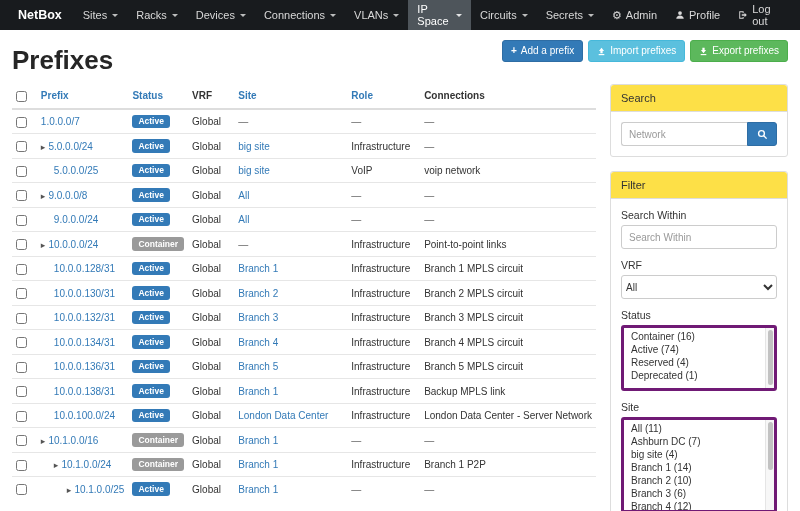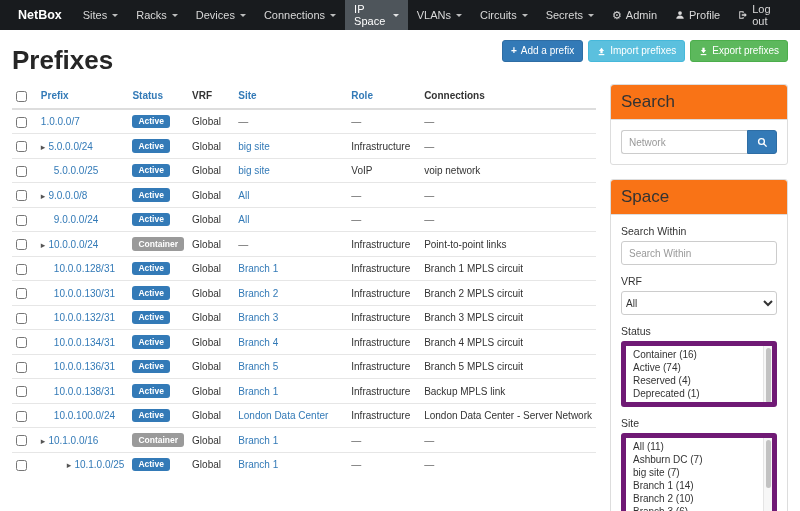--- a/index.html
+++ b/index.html
@@ -47,31 +47,31 @@
   .cb-cell { width:26px; }
   input[type=checkbox] { width:11px; height:11px; margin:0; vertical-align:middle; cursor:pointer; }
   .label { display:inline-block; font-size:8.5px; font-weight:bold; color:#fff; padding:2.5px 6px; border-radius:3px; line-height:1; }
   .label-active { background:#337ab7; }
   .label-container { background:#9a9a9a; }
   .caret-icon { color:#555; font-size:9px; margin-right:3px; cursor:pointer; }
   .muted-dash { color:#666; }
 
   
   .panel { border:1px solid #ddd; border-radius:3px; margin-bottom:14px; background:#fff; }
-  .panel-heading { background:#f97316; padding:7px 10px; font-size:17px; color:#333; border-bottom:1px solid #ddd; border-radius:3px 3px 0 0; }
+  .panel-heading { background:#fde047; padding:7px 10px; font-size:11px; color:#333; border-bottom:1px solid #ddd; border-radius:3px 3px 0 0; }
   .panel-body { padding:10px; }
   .input-group { display:flex; }
   .input-group input { flex:1; min-width:0; height:24px; border:1px solid #ccc; border-right:none; border-radius:3px 0 0 3px; padding:0 7px; font-size:10px; font-family:inherit; color:#333; outline:none; }
   .input-group button { width:30px; height:24px; background:#337ab7; border:1px solid #2e6da4; border-radius:0 3px 3px 0; display:flex; align-items:center; justify-content:center; cursor:pointer; }
   input::placeholder { color:#999; }
   .form-label { font-size:10.5px; margin:10px 0 4px; color:#333; }
   .form-label.first { margin-top:0; }
   .text-input { width:100%; height:24px; border:1px solid #ccc; border-radius:3px; padding:0 7px; font-size:10px; font-family:inherit; color:#333; outline:none; }
   select.form-select { width:100%; height:24px; border:1px solid #ccc; border-radius:3px; font-size:10px; font-family:inherit; background:#fff; color:#333; }
-  .listbox { position:relative; border:5px solid #701a75; border-radius:3px; overflow:hidden; background:#fff; }
+  .listbox { position:relative; border:3px solid #701a75; border-radius:3px; overflow:hidden; background:#fff; }
   .listbox .options { padding:2px 0; }
   .listbox .option { font-size:10px; line-height:13px; padding:0 14px 0 7px; white-space:nowrap; overflow:hidden; cursor:pointer; }
   .lb-status { height:66px; }
   .lb-site { height:96px; }
   .scrollbar { position:absolute; top:0; right:0; bottom:0; width:9px; background:#f7f7f7; border-left:1px solid #e5e5e5; }
   .scroll-thumb { position:absolute; left:1.5px; width:5.5px; background:#c2c2c2; border-radius:3px; }
 </style>
 </head>
 <body>
 
@@ -87,26 +87,26 @@
         <b class="caret"></b>
       </a>
       <a class="nav-item">
         <span>Devices</span>
         <b class="caret"></b>
       </a>
       <a class="nav-item">
         <span>Connections</span>
         <b class="caret"></b>
       </a>
+      <a class="nav-item">
+        <span>VLANs</span>
+        <b class="caret"></b>
+      </a>
       <a class="nav-item active">
         <span>IP Space</span>
-        <b class="caret"></b>
-      </a>
-      <a class="nav-item">
-        <span>VLANs</span>
         <b class="caret"></b>
       </a>
       <a class="nav-item">
         <span>Circuits</span>
         <b class="caret"></b>
       </a>
       <a class="nav-item">
         <span>Secrets</span>
         <b class="caret"></b>
       </a>
@@ -315,20 +315,29 @@
               <td class="cb-cell"><input type="checkbox" style=""></td>
               <td style="padding-left: 4px;"><span class="caret-icon">▸</span><a>10.1.0.0/16</a></td>
               <td><span class="label label-container">Container</span></td>
               <td>Global</td>
               <td><a>Branch 1</a></td>
               <td class="muted-dash">—</td>
               <td class="muted-dash">—</td>
             </tr>
             <tr>
               <td class="cb-cell"><input type="checkbox" style=""></td>
+              <td style="padding-left: 17px;"><span class="caret-icon">▸</span><a>10.1.0.0/24</a></td>
+              <td><span class="label label-container">Container</span></td>
+              <td>Global</td>
+              <td><a>Branch 1</a></td>
+              <td>Infrastructure</td>
+              <td>Branch 1 P2P</td>
+            </tr>
+            <tr>
+              <td class="cb-cell"><input type="checkbox" style=""></td>
               <td style="padding-left: 30px;"><span class="caret-icon">▸</span><a>10.1.0.0/25</a></td>
               <td><span class="label label-active">Active</span></td>
               <td>Global</td>
               <td><a>Branch 1</a></td>
               <td class="muted-dash">—</td>
               <td class="muted-dash">—</td>
             </tr>
           </tbody>
       </table>
     </div>
@@ -346,21 +355,21 @@
                     <circle cx="6.5" cy="6.5" r="4.2"></circle>
                     <path d="M9.8 9.8L14 14"></path>
                   </svg>
               </span>
             </button>
           </div>
         </div>
       </div>
 
       <div class="panel">
-        <div class="panel-heading">Space</div>
+        <div class="panel-heading">Filter</div>
         <div class="panel-body">
           <div class="form-label first">Search Within</div>
           <input type="text" class="text-input" placeholder="Search Within" style="">
 
           <div class="form-label">VRF</div>
           <select class="form-select"><option>All</option></select>
 
           <div class="form-label">Status</div>
           <div class="listbox lb-status">
             <div class="options">
@@ -372,21 +381,21 @@
             <div class="scrollbar">
               <div class="scroll-thumb" style="top:2px;height:55px;"></div>
             </div>
           </div>
 
           <div class="form-label">Site</div>
           <div class="listbox lb-site">
             <div class="options">
                 <div class="option">All (11)</div>
                 <div class="option">Ashburn DC (7)</div>
-                <div class="option">big site (7)</div>
+                <div class="option">big site (4)</div>
                 <div class="option">Branch 1 (14)</div>
                 <div class="option">Branch 2 (10)</div>
                 <div class="option">Branch 3 (6)</div>
                 <div class="option">Branch 4 (12)</div>
               </div>
             <div class="scrollbar">
               <div class="scroll-thumb" style="top:2px;height:48px;"></div>
             </div>
           </div>
 

